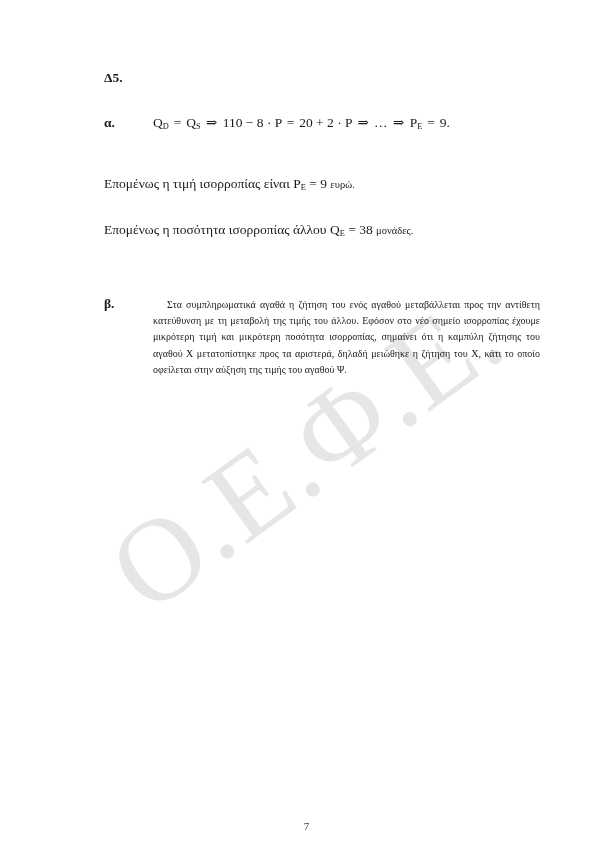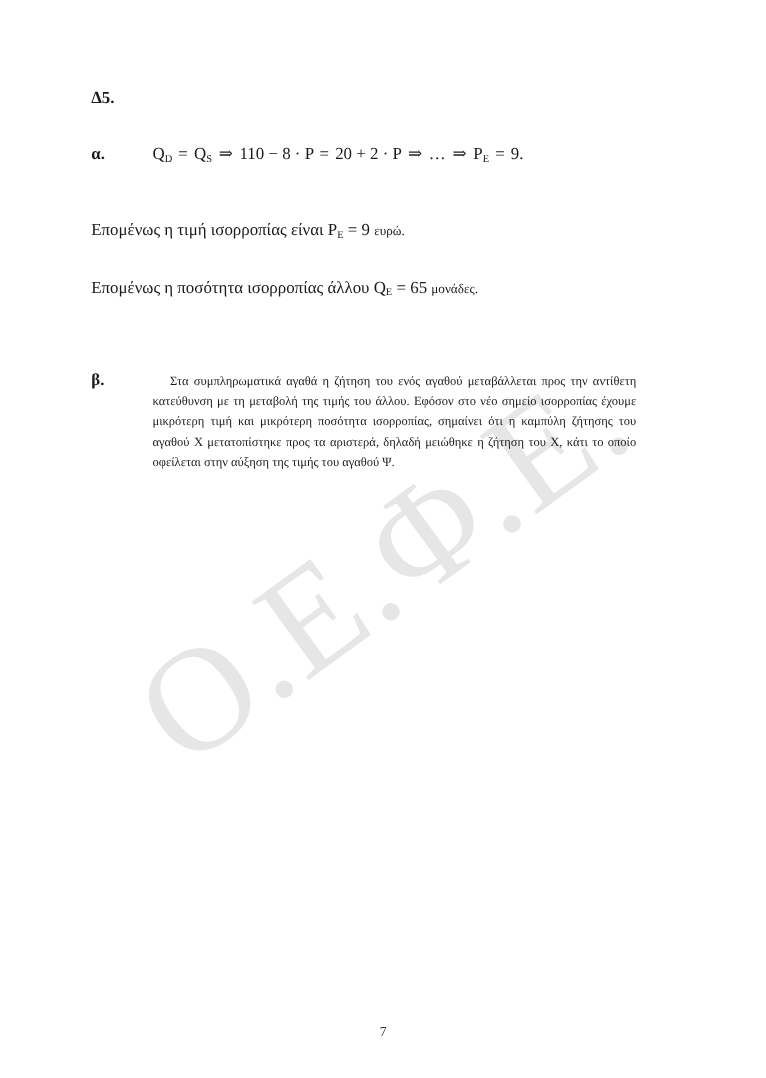--- a/index.html
+++ b/index.html
@@ -32,21 +32,21 @@
     color: #e6e6e6;
     white-space: nowrap;
     user-select: none;
     pointer-events: none;
     z-index: 0;
   }
 
   
   .content {
     position: absolute;
-    left: 73px;
+    left: 104px;
     top: 0;
     width: 436px;
     z-index: 2;
   }
 
   .heading {
     font-weight: bold;
     font-size: 13.5px;
     margin-top: 70px;
     line-height: 1.2;
@@ -205,21 +205,21 @@
       <span class="small-unit">ευρώ.</span>
     </div>
 
 
 
     <div class="prose prose-tight">
       <span>Επομένως η ποσότητα ισορροπίας άλλου</span>
       <span class="inline-math">
         <span>Q</span><sub>E</sub>
         <span>=</span>
-        <span>65</span>
+        <span>38</span>
       </span>
       <span class="small-unit">μονάδες.</span>
     </div>
 
     <div class="marker-row para-beta">
       <div class="marker">β.</div>
       <div class="marker-body"><span class="indent-first"></span><span>Στα συμπληρωματικά αγαθά η ζήτηση του ενός αγαθού μεταβάλλεται προς την αντίθετη κατεύθυνση με τη μεταβολή της τιμής του άλλου. Εφόσον στο νέο σημείο ισορροπίας έχουμε μικρότερη τιμή και μικρότερη ποσότητα ισορροπίας, σημαίνει ότι η καμπύλη ζήτησης του αγαθού Χ μετατοπίστηκε προς τα αριστερά, δηλαδή μειώθηκε η ζήτηση του Χ, κάτι το οποίο οφείλεται στην αύξηση της τιμής του αγαθού Ψ.</span></div>
     </div>
 
   </div>

